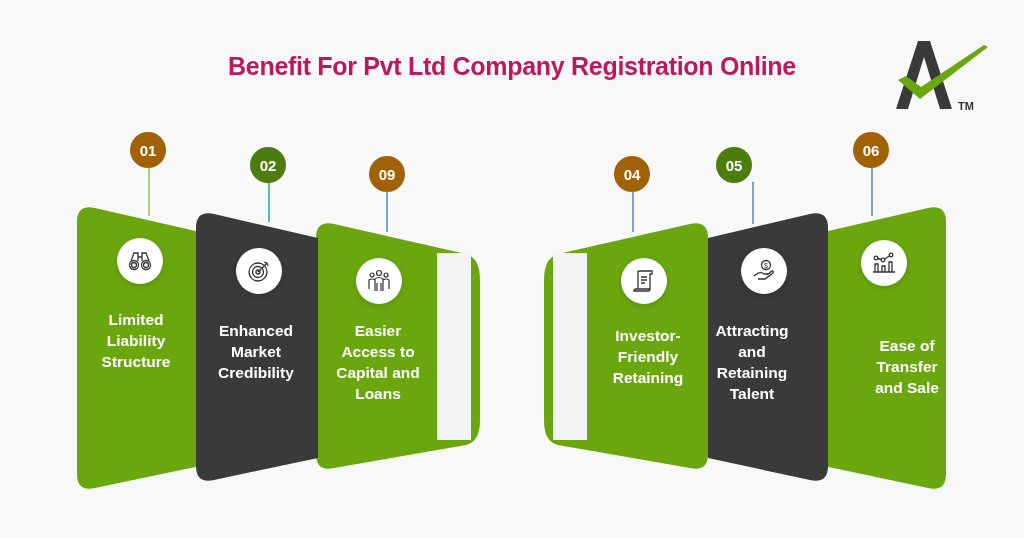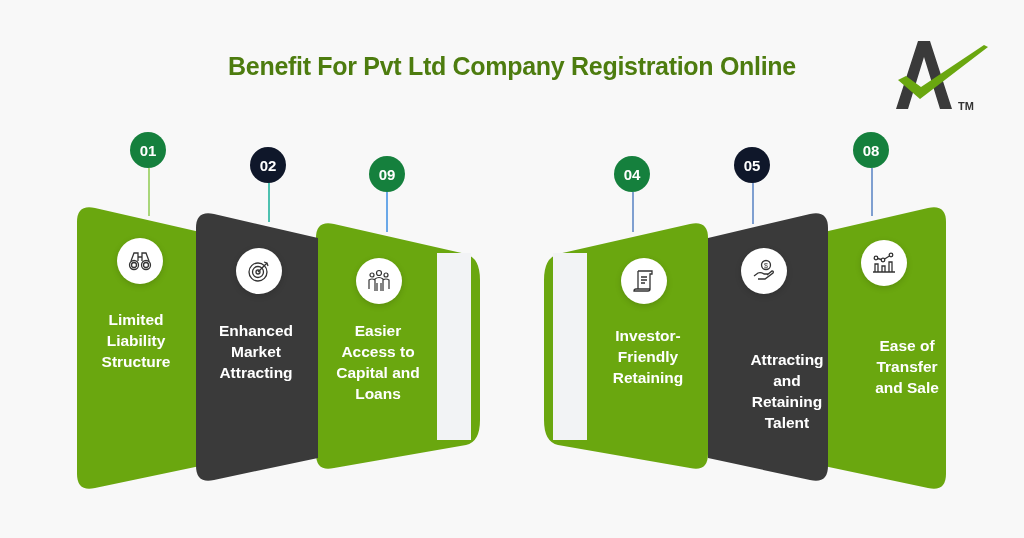--- a/index.html
+++ b/index.html
@@ -1,22 +1,22 @@
 <!DOCTYPE html>
 <html><head>
 <meta charset="utf-8">
 <style>
   html, body { margin:0; padding:0; }
   body { width:1024px; height:538px; background:#f8f8f8; position:relative; overflow:hidden; font-family:"Liberation Sans", sans-serif; }
-  .title { position:absolute; left:0; width:1024px; top:52px; text-align:center; font-size:25px; font-weight:bold; color:#4d7c0f; letter-spacing:-0.3px; }
+  .title { position:absolute; left:0; width:1024px; top:52px; text-align:center; font-size:25px; font-weight:bold; color:#be185d; letter-spacing:-0.3px; }
   .logo { position:absolute; left:888px; top:35px; width:110px; height:80px; }
   svg.stage { position:absolute; left:0; top:0; }
   .badge { position:absolute; width:36px; height:36px; border-radius:50%; color:#fff; font-weight:bold; font-size:15px; display:flex; align-items:center; justify-content:center; }
-  .badge.green { background:#15803d;text-align:right; }
-  .badge.dark { background:#0f172a; }
+  .badge.green { background:#a16207;text-align:right; }
+  .badge.dark { background:#4d7c0f; }
   .stem { position:absolute; width:1.5px; }
   .icon-circle { position:absolute; width:46px; height:46px; border-radius:50%; background:#fff; display:flex; align-items:center; justify-content:center; box-shadow:0 2px 6px rgba(0,0,0,0.15); }
   .label { position:absolute; color:#fff; font-weight:bold; font-size:15.5px; line-height:21px; text-align:center; white-space:pre-line; }
 </style>
 </head>
 <body>
 
 <div class="title">Benefit For Pvt Ltd Company Registration Online</div>
 
 <div class="logo">
@@ -54,22 +54,22 @@
 <div class="stem" style="left:268px;top:182px;height:40px;background:#4fc1b0;"></div>
 <div class="stem" style="left:386px;top:192px;height:40px;background:#6aa8e8;"></div>
 <div class="stem" style="left:632px;top:192px;height:40px;background:#7f9fd0;"></div>
 <div class="stem" style="left:752px;top:182px;height:42px;background:#7f9fd0;"></div>
 <div class="stem" style="left:871px;top:168px;height:48px;background:#7f9fd0;"></div>
 
 <div class="badge green" style="left:130px;top:132px;">01</div>
 <div class="badge dark" style="left:250px;top:147px;">02</div>
 <div class="badge green" style="left:369px;top:156px;">09</div>
 <div class="badge green" style="left:614px;top:156px;">04</div>
-<div class="badge dark" style="left:734px;top:147px;">05</div>
-<div class="badge green" style="left:853px;top:132px;">08</div>
+<div class="badge dark" style="left:716px;top:147px;">05</div>
+<div class="badge green" style="left:853px;top:132px;">06</div>
 
 <div class="icon-circle" style="left:117px;top:238px;">
   <svg width="24" height="20" viewBox="0 0 24 20" fill="none" stroke="#333" stroke-width="1.3">
       <circle cx="6" cy="14" r="4.5"></circle>
       <circle cx="18" cy="14" r="4.5"></circle>
       <circle cx="6" cy="14" r="2.5"></circle>
       <circle cx="18" cy="14" r="2.5"></circle>
       <path d="M3,10 L6,2 L10,2 L10,10 M21,10 L18,2 L14,2 L14,10 M10,6 L14,6"></path>
     </svg>
 </div>
@@ -110,27 +110,27 @@
       <path d="M5.7,6.5 L9.3,7.5 M12.6,7 L17.4,4"></path>
       <path d="M3,20 L3,12 L6,12 L6,20 M10,20 L10,14 L13,14 L13,20 M17,20 L17,10 L20,10 L20,20 M1,20 L23,20"></path>
     </svg>
 </div>
 
 <div class="label" style="left:84px;top:309px;width:104px;">Limited
 Liability
 Structure</div>
 <div class="label" style="left:200px;top:320px;width:112px;">Enhanced
 Market
-Attracting</div>
+Credibility</div>
 <div class="label" style="left:322px;top:320px;width:112px;">Easier
 Access to
 Capital and
 Loans</div>
 <div class="label" style="left:592px;top:325px;width:112px;">Investor-
 Friendly
 Retaining</div>
-<div class="label" style="left:731px;top:320px;width:112px;margin-top:29px;">Attracting
+<div class="label" style="left:696px;top:320px;width:112px;">Attracting
 and
 Retaining
 Talent</div>
 <div class="label" style="left:852px;top:335px;width:110px;">Ease of
 Transfer
 and Sale</div>
 
 </body></html>

